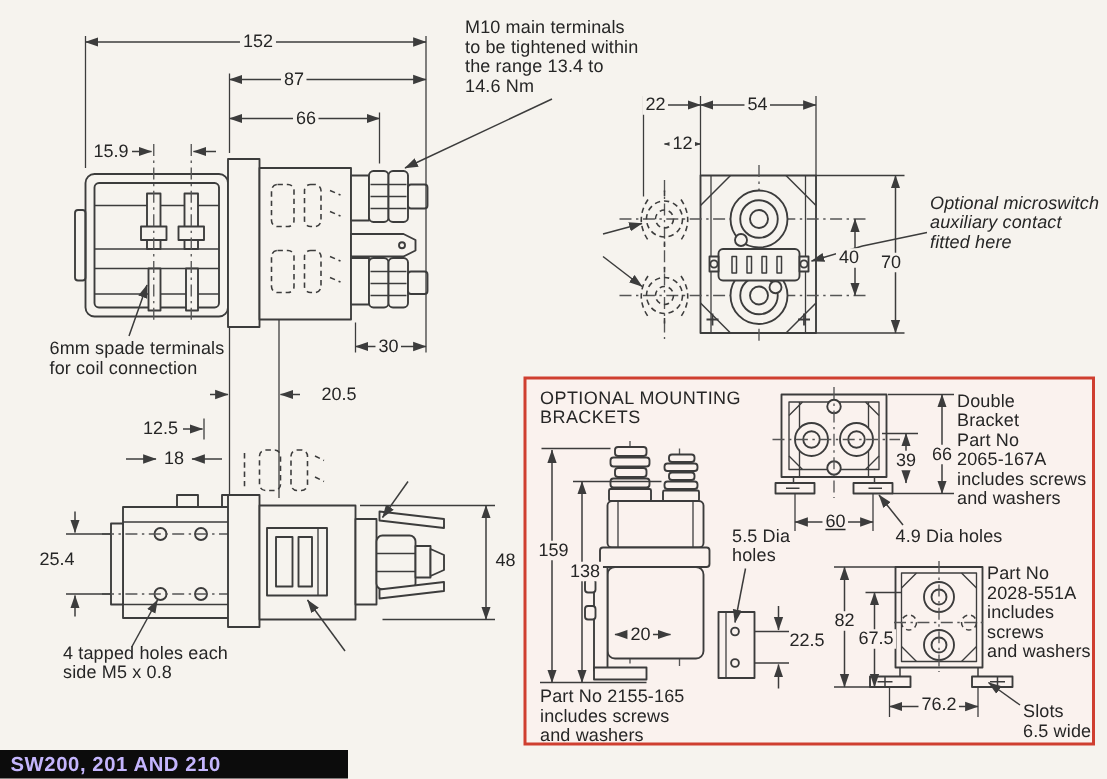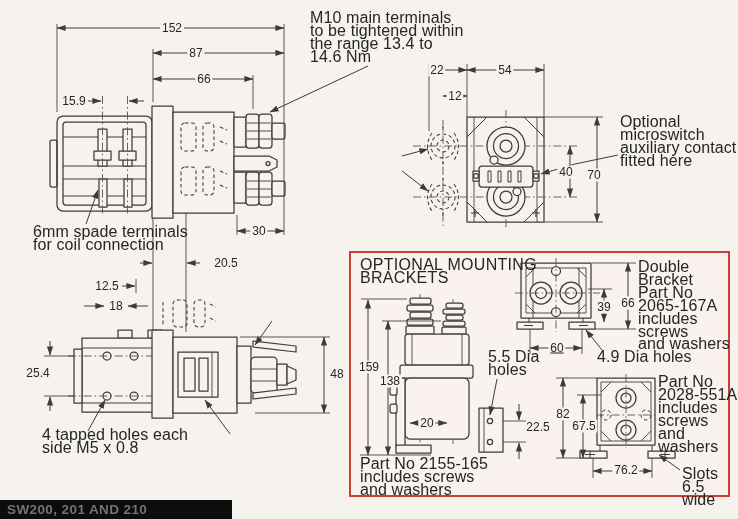--- a/index.html
+++ b/index.html
@@ -10,33 +10,33 @@
     font-family:"Liberation Sans", sans-serif;
     color:#262626;
   }
   .stage { position:absolute; left:0; top:0; width:738px; height:519px; }
   .redbox {
     position:absolute; left:349px; top:251px; width:381px; height:246px;
     border:2.5px solid #cf3f30; background:#faf2ee;
   }
   svg.art { position:absolute; left:0; top:0; }
   .note {
-    position:absolute; font-size:16px; line-height:12.9px;
+    position:absolute; font-size:12px; line-height:12.9px;
     white-space:pre-line; letter-spacing:0.1px; color:#262626;
   }
   .caps { letter-spacing:0.3px; }
   .dim {
     position:absolute; font-size:12px; color:#262626; white-space:nowrap;
     transform:translate(-50%,-50%); padding:0 2px; line-height:13px;
   }
   .bg-out { background:#f6f3ee; }
   .bg-in  { background:#faf2ee; }
   .footer {
     position:absolute; left:0; top:500px; width:232px; height:19px;
-    background:#0c0c0c; color:#737373; font-weight:bold; font-size:13.5px;
+    background:#0c0c0c; color:#c4b5fd; font-weight:bold; font-size:13.5px;
     line-height:19px; padding-left:7px; letter-spacing:0.4px; white-space:nowrap;
   }
 </style>
 </head>
 <body>
 
 <div class="stage">
 
   <div class="redbox"></div>
 
@@ -307,21 +307,21 @@
       </g>
     </g>
   </svg>
 
   <div class="note" style="left:310px; top:12px;">M10 main terminals
 to be tightened within
 the range 13.4 to
 14.6 Nm</div>
   <div class="note" style="left:33px;  top:226px;">6mm spade terminals
 for coil connection</div>
-  <div class="note" style="left:620px; top:116px;">Optional microswitch
+  <div class="note" style="left:620px; top:129px;font-style:italic;">Optional microswitch
 auxiliary contact
 fitted here</div>
   <div class="note" style="left:42px;  top:429px;">4 tapped holes each
 side M5 x 0.8</div>
   <div class="note caps" style="left:360px; top:259px;">OPTIONAL MOUNTING
 BRACKETS</div>
   <div class="note" style="left:638px; top:261px;">Double
 Bracket
 Part No
 2065-167A

